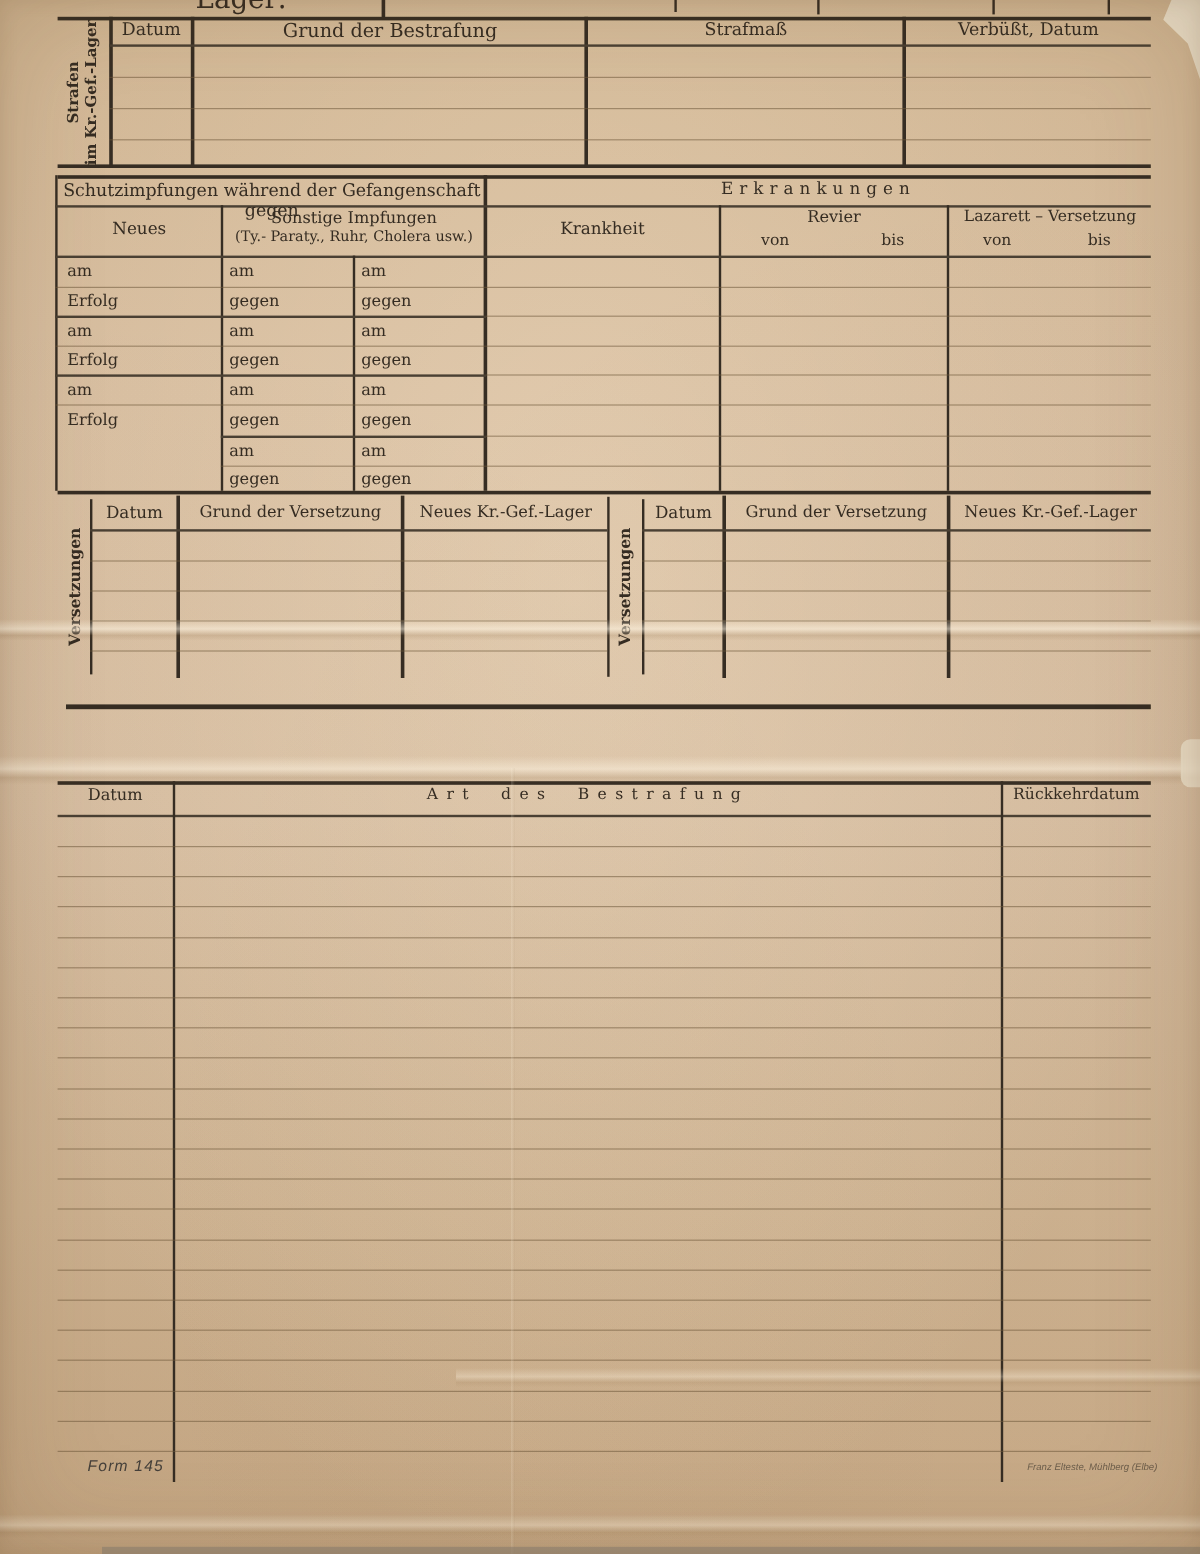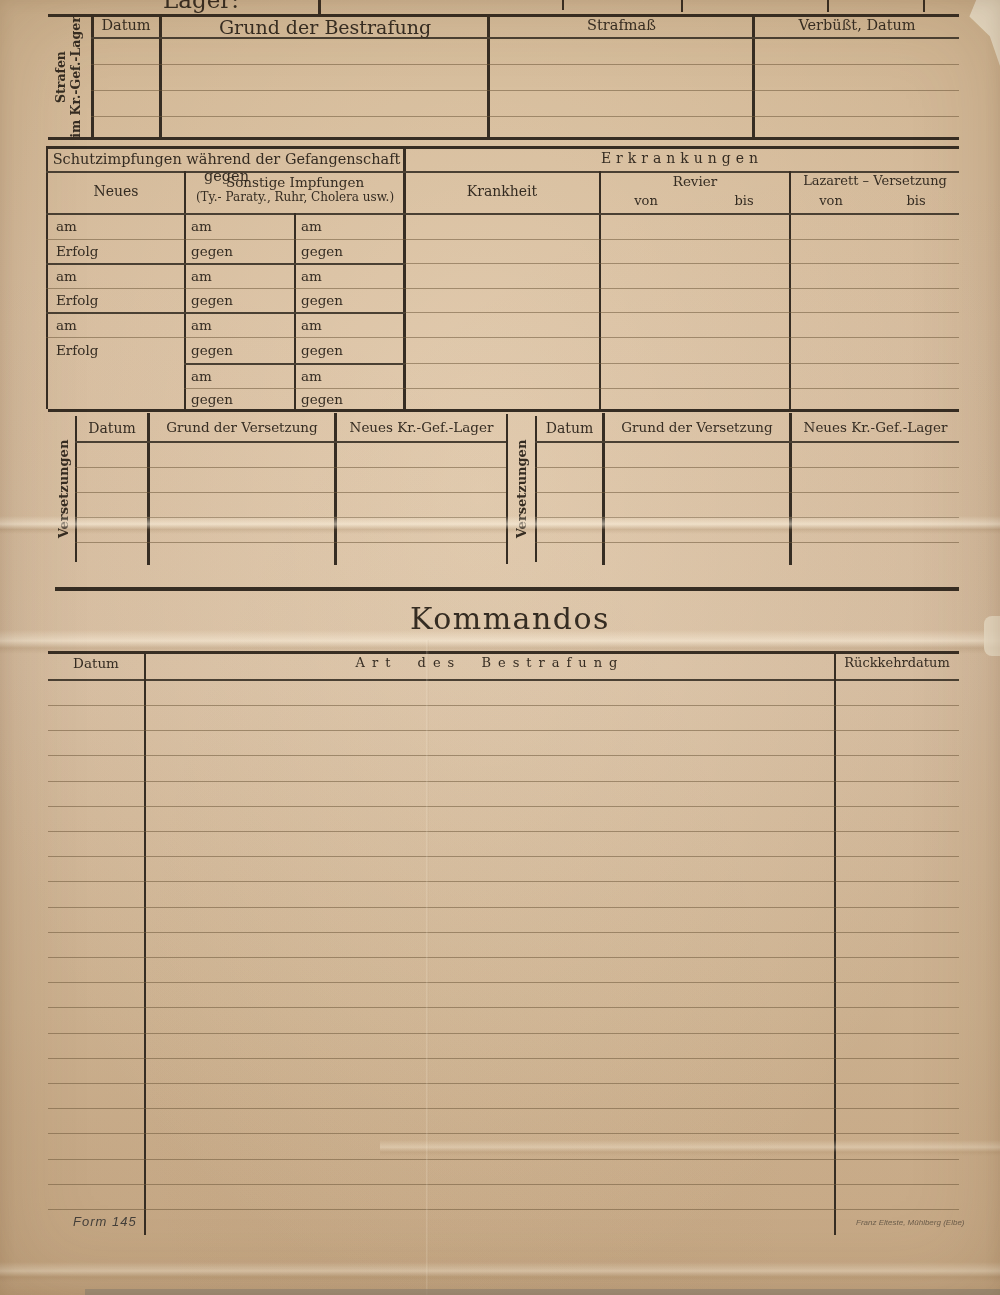--- a/index.html
+++ b/index.html
@@ -51,21 +51,21 @@
     <div class="abs ink" style="left:752px; top:14px; width:2.5px; height:126px;"></div>
     <div class="abs ink2" style="left:91px; top:37px; width:868px; height:2px;"></div>
     <div class="abs faint" style="left:91px; top:64px; width:868px;"></div>
     <div class="abs faint" style="left:91px; top:90px; width:868px;"></div>
     <div class="abs faint" style="left:91px; top:116px; width:868px;"></div>
     <div class="vert" style="left:0px; top:60px; width:140px; height:34px; font-size:12.5px;">
       <div>Strafen</div>
       <div>im Kr.-Gef.-Lager</div>
     </div>
     <div class="txt ctr" style="left:93px; top:17px; width:66px; font-size:14.5px;">Datum</div>
-    <div class="txt ctr" style="left:162px; top:17px; width:326px; font-size:19px;">Grund der Bestrafung</div>
+    <div class="txt ctr" style="left:162px; top:17px; width:326px; font-size:16px;">Grund der Bestrafung</div>
     <div class="txt ctr" style="left:490px; top:17px; width:263px; font-size:14.5px;">Strafmaß</div>
     <div class="txt ctr" style="left:755px; top:17px; width:204px; font-size:14.5px;">Verbüßt, Datum</div>
   </div>
 
   <div>
     <div class="abs ink" style="left:48px; top:146px; width:911px; height:3px;"></div>
     <div class="abs ink" style="left:48px; top:409px; width:911px; height:3px;"></div>
     <div class="abs ink" style="left:46px; top:146px; width:1.5px; height:263px;"></div>
     <div class="abs ink" style="left:403px; top:146px; width:2.5px; height:263px;"></div>
 
@@ -155,21 +155,20 @@
     <div class="txt ctr" style="left:537px; top:420px; width:65px; font-size:14px;">Datum</div>
     <div class="txt ctr" style="left:605px; top:420px; width:184px; font-size:13.5px;">Grund der Versetzung</div>
     <div class="txt ctr" style="left:792px; top:420px; width:167px; font-size:13.5px;">Neues Kr.-Gef.-Lager</div>
     <div class="abs faint" style="left:535px; top:467px; width:424px;"></div>
     <div class="abs faint" style="left:535px; top:492px; width:424px;"></div>
     <div class="abs faint" style="left:535px; top:517px; width:424px;"></div>
     <div class="abs faint" style="left:535px; top:542px; width:424px;"></div>
   </div>
 
   <div class="abs ink" style="left:55px; top:587px; width:904px; height:3.5px;"></div>
-  <div class="txt ctr" style="left:300px; top:602px; width:420px; font-size:30px; letter-spacing:1.5px;">Kommandos</div>
 
   <div>
     <div class="abs ink" style="left:48px; top:651px; width:911px; height:3px;"></div>
     <div class="abs ink2" style="left:48px; top:679px; width:911px; height:1.8px;"></div>
     <div class="abs ink" style="left:144px; top:651px; width:2.2px; height:584px;"></div>
     <div class="abs ink" style="left:834px; top:651px; width:1.8px; height:584px;"></div>
     <div class="txt ctr" style="left:50px; top:656px; width:92px; font-size:13.5px;">Datum</div>
     <div class="txt ctr" style="left:147px; top:656px; width:686px; font-size:13px; letter-spacing:7px; word-spacing:9px;">Art des Bestrafung</div>
     <div class="txt ctr" style="left:836px; top:656px; width:122px; font-size:13px;">Rückkehrdatum</div>
 

